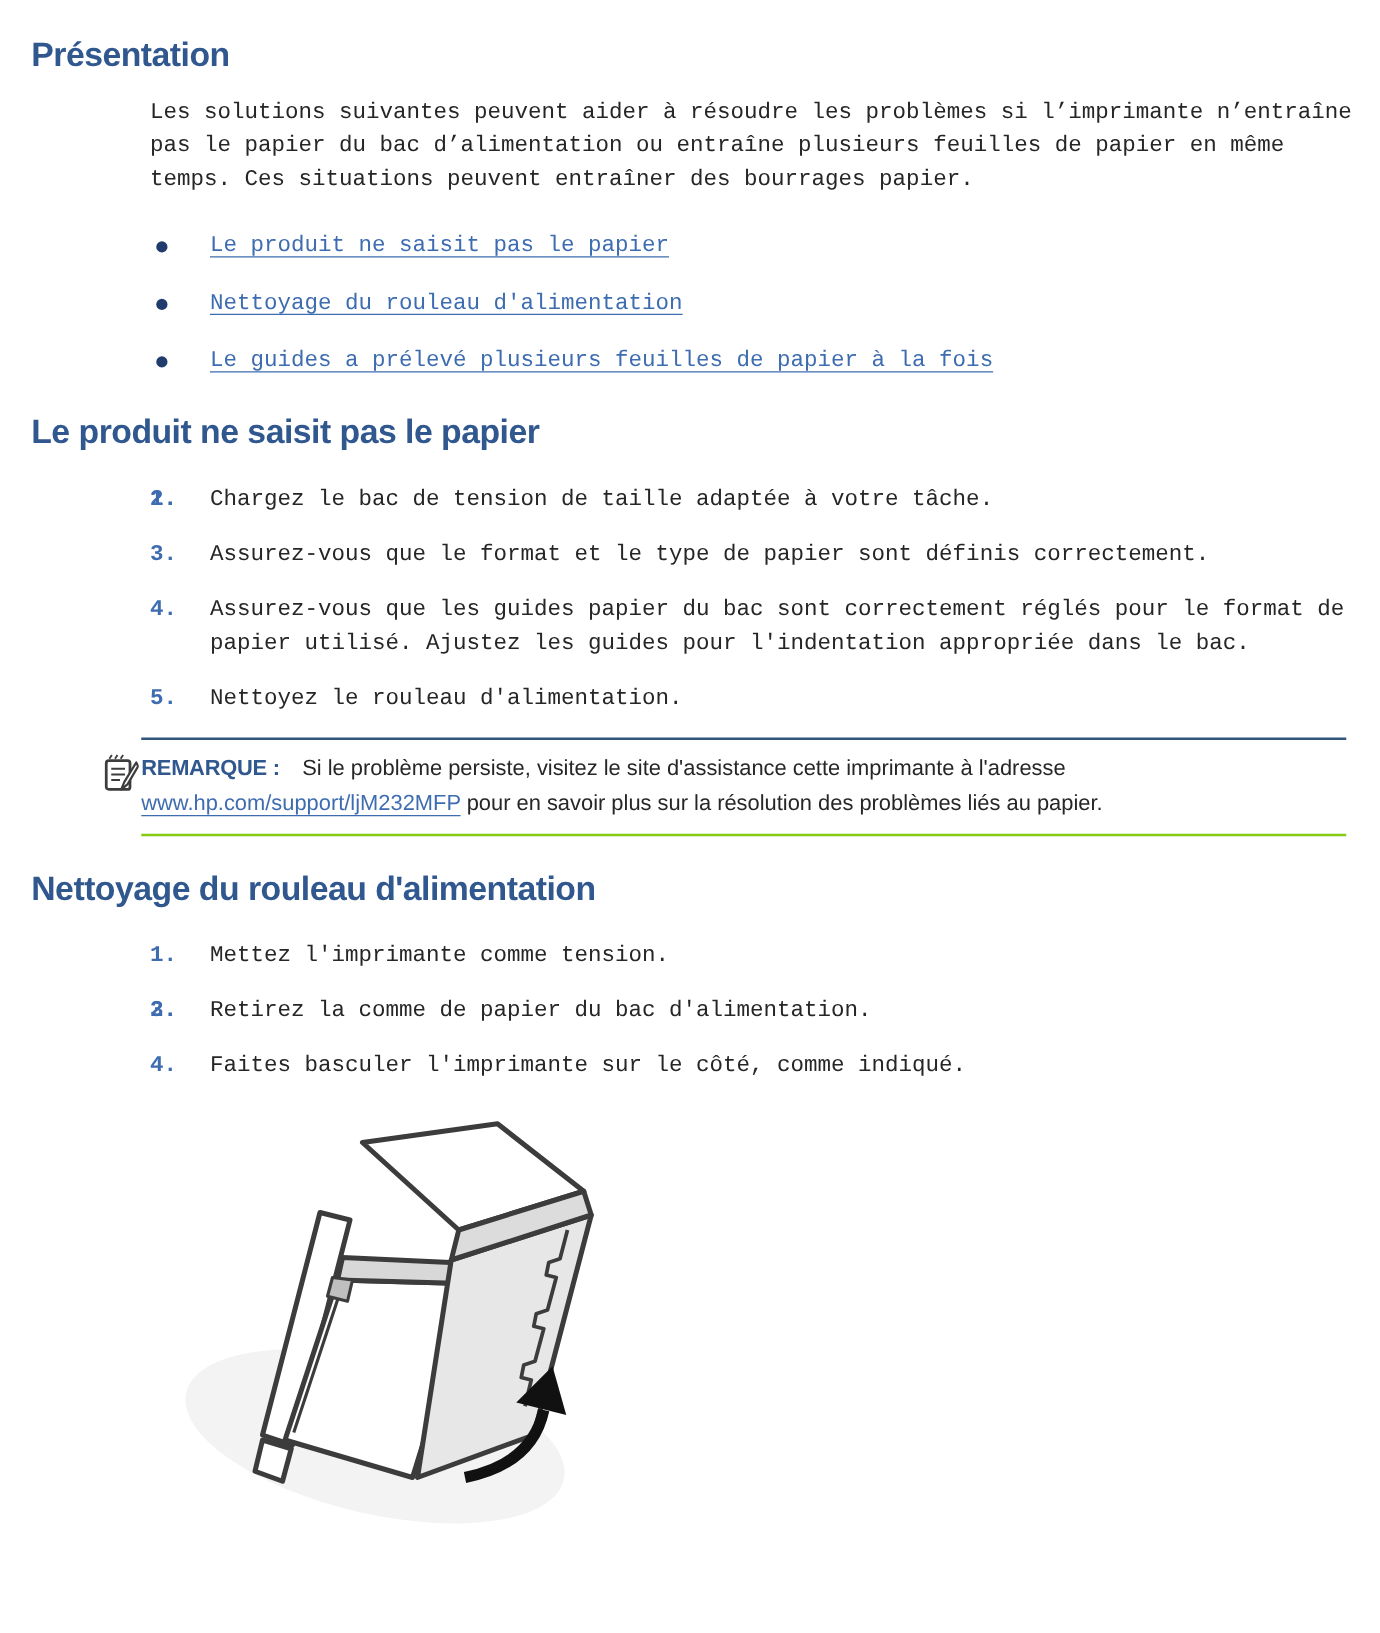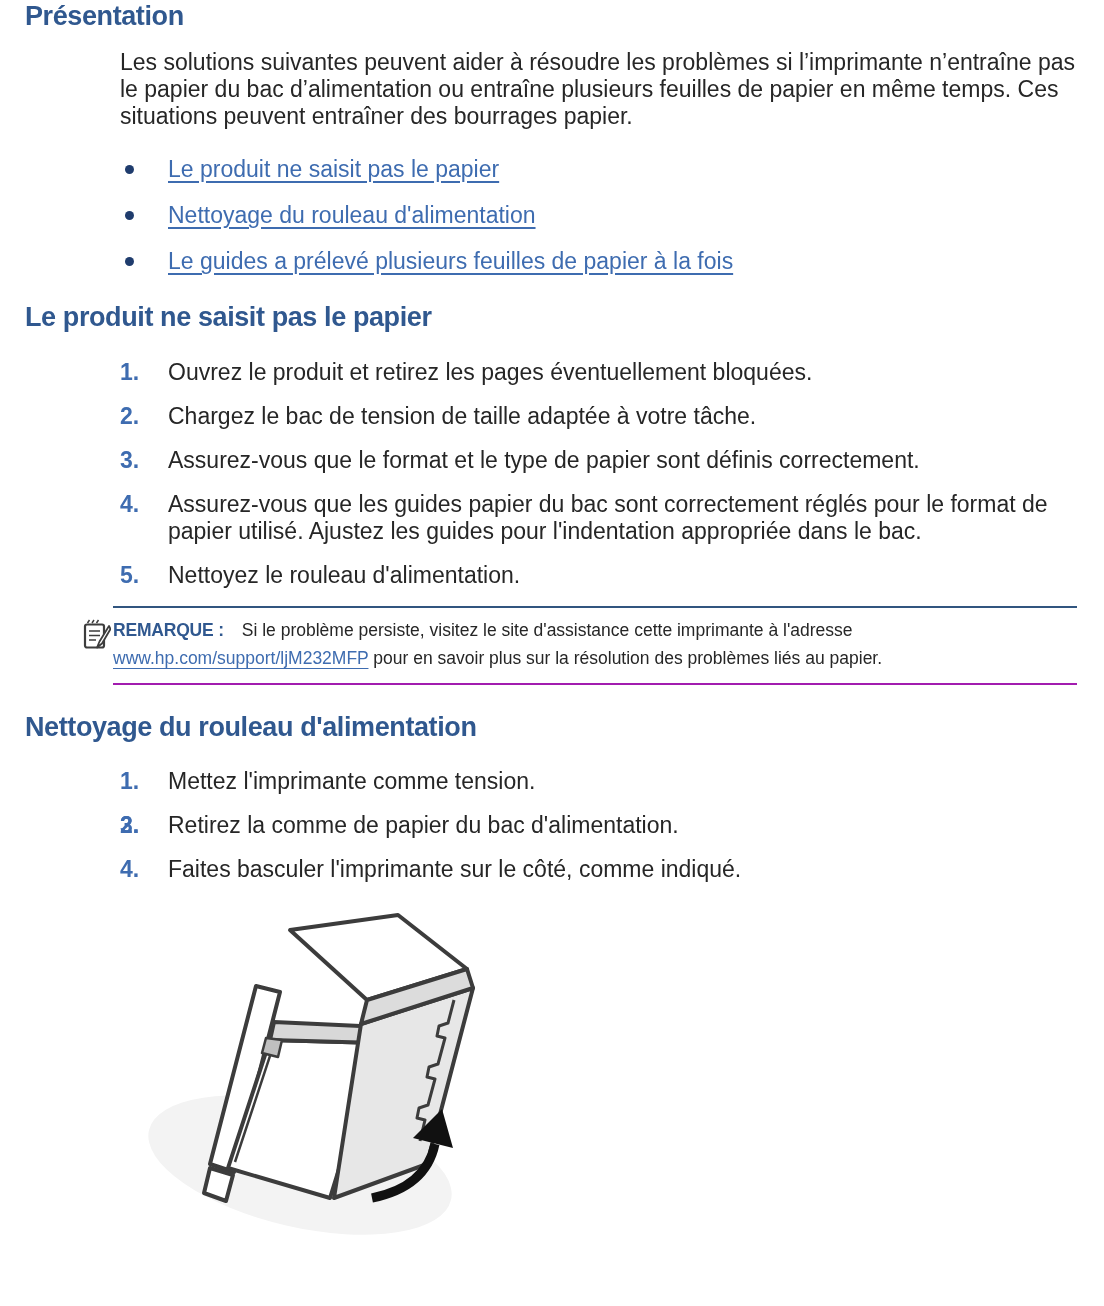--- a/index.html
+++ b/index.html
@@ -13,26 +13,27 @@
   .page { position: relative; width: 1104px; height: 1306px; }
 
   h1.doc-h1 {
     margin: 0 0 0 25px;
     font-size: 27px;
     font-weight: bold;
     letter-spacing: -0.4px;
     color: #30588f;
     line-height: 1.15;
   }
-  .h1-first { padding-top: 1px; }
+  .h1-first { padding-top: 29px; }
   .h1-sect  { margin-top: 27px !important; }
 
   .body-text {
-    font-size: 23px;
+    font-size: 18px;
     line-height: 27px;
+    font-family: Liberation Mono, monospace;
   }
 
   p.para {
     margin: 17px 0 0 120px;
     width: 965px;
   }
 
   
   ul.link-list {
     list-style: none;
@@ -78,21 +79,21 @@
     font-weight: bold;
     color: #3e6cb0;
   }
 
   
   .note {
     position: relative;
     margin: 10px 0 0 113px;
     width: 964px;
     border-top: 2px solid #31557f;
-    border-bottom: 2px solid #a21caf;
+    border-bottom: 2px solid #84cc16;
     padding: 8px 0 11px 0;
     line-height: 28px;
     font-size: 17.5px;
   }
   .note .note-icon {
     position: absolute;
     left: -30px; top: 11px;
   }
   .note .note-label {
     font-weight: bold;
@@ -132,21 +133,20 @@
       <a class="doc-link">Le guides a prélevé plusieurs feuilles de papier à la fois</a>
     </li>
   </ul>
 
   <h1 class="doc-h1 h1-sect">Le produit ne saisit pas le papier</h1>
 
 
   <ol class="steps body-text">
     <li>
       <span class="num">1.</span>
-      <span>Ouvrez le produit et retirez les pages éventuellement bloquées.</span>
     </li>
     <li>
       <span class="num">2.</span>
       <span>Chargez le bac de tension de taille adaptée à votre tâche.</span>
     </li>
     <li>
       <span class="num">3.</span>
       <span>Assurez-vous que le format et le type de papier sont définis correctement.</span>
     </li>
     <li>

